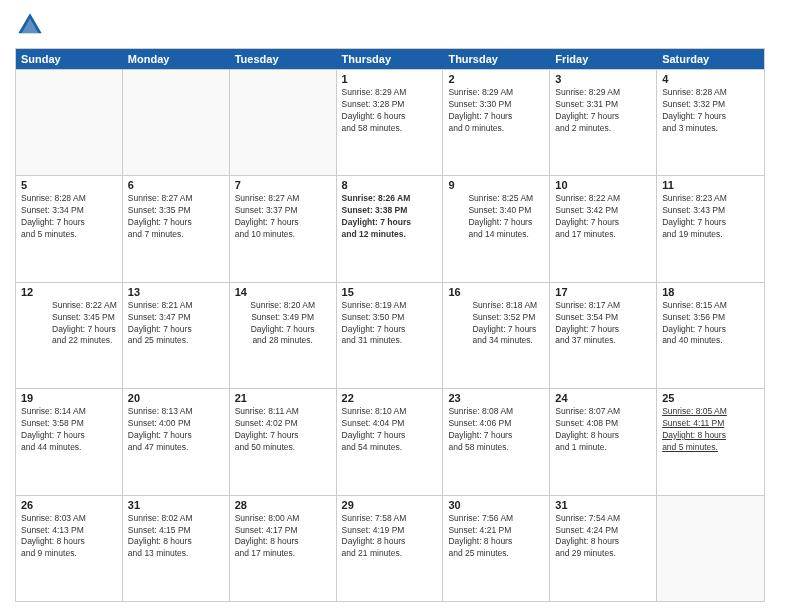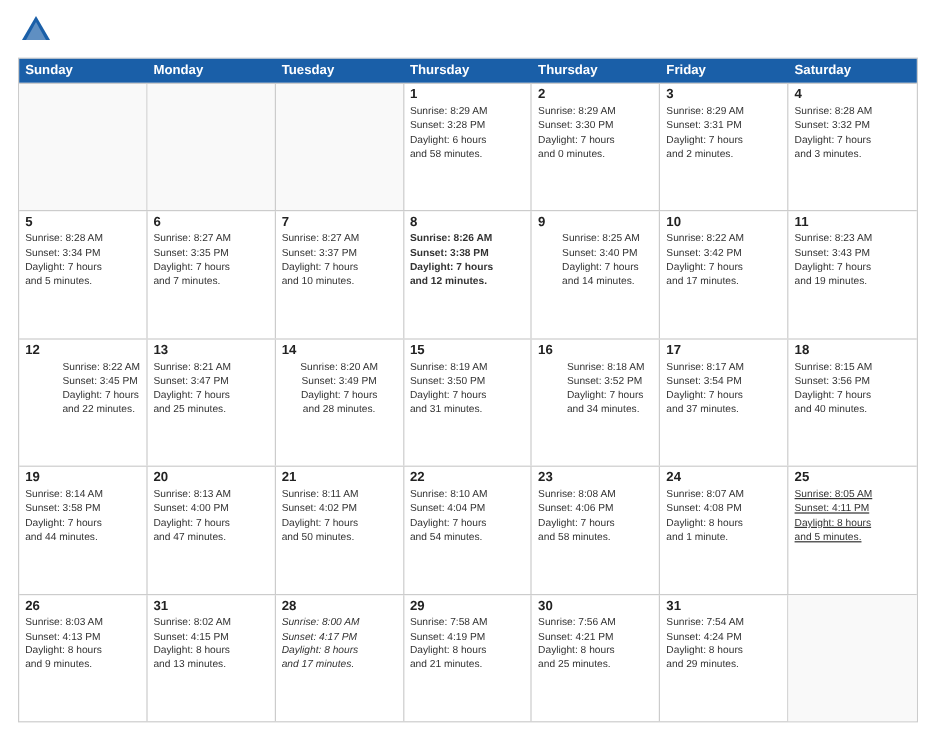--- a/index.html
+++ b/index.html
@@ -338,21 +338,21 @@
           </div>
           <div class="cal-cell">
             <span class="day-num">31</span>
             <div class="day-info" style="white-space: pre-line;">Sunrise: 8:02 AM
 Sunset: 4:15 PM
 Daylight: 8 hours
 and 13 minutes.</div>
           </div>
           <div class="cal-cell">
             <span class="day-num">28</span>
-            <div class="day-info" style="white-space: pre-line; font-style: italic;">Sunrise: 8:00 AM
+            <div class="day-info" style="white-space: pre-line;">Sunrise: 8:00 AM
 Sunset: 4:17 PM
 Daylight: 8 hours
 and 17 minutes.</div>
           </div>
           <div class="cal-cell">
             <span class="day-num">29</span>
             <div class="day-info" style="white-space: pre-line;">Sunrise: 7:58 AM
 Sunset: 4:19 PM
 Daylight: 8 hours
 and 21 minutes.</div>

